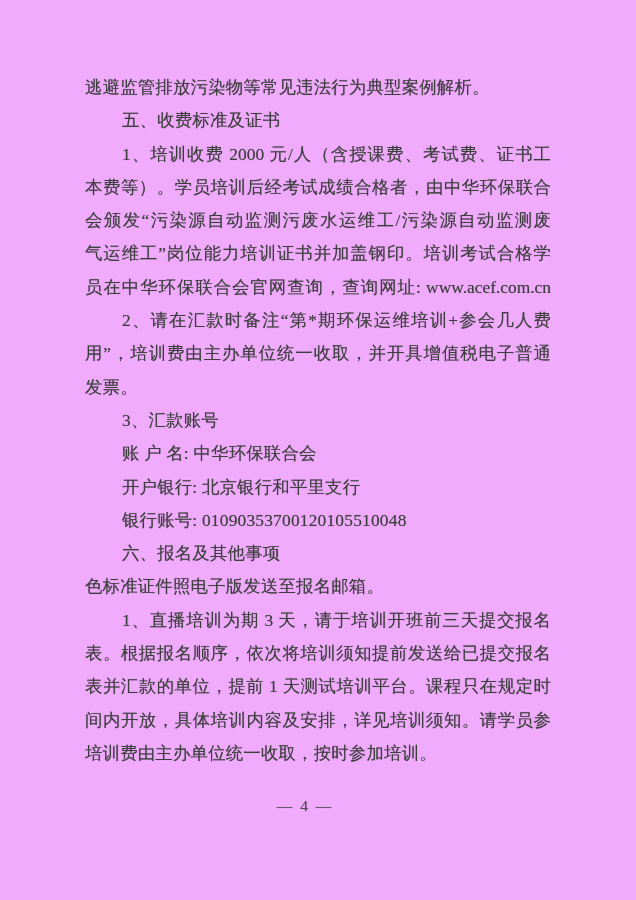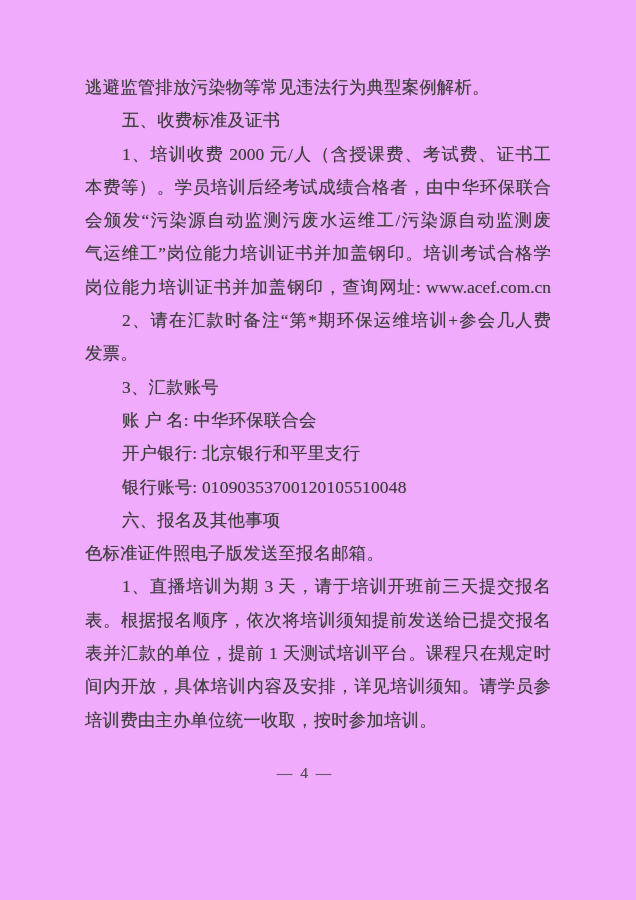--- a/index.html
+++ b/index.html
@@ -54,22 +54,23 @@
 <body>
 
 <main class="page">
   <div class="body">
     <p class="ln">逃避监管排放污染物等常见违法行为典型案例解析。</p>
     <p class="ln ind">五、收费标准及证书</p>
     <p class="ln ind full">1、培训收费 2000 元/人（含授课费、考试费、证书工</p>
     <p class="ln full">本费等）。学员培训后经考试成绩合格者，由中华环保联合</p>
     <p class="ln full">会颁发“污染源自动监测污废水运维工/污染源自动监测废</p>
     <p class="ln full">气运维工”岗位能力培训证书并加盖钢印。培训考试合格学</p>
-    <p class="ln full">岗位能力培训证书并加盖钢印，查询网址: www.acef.com.cn</p>
+    <p class="ln full">员在中华环保联合会官网查询，查询网址: www.acef.com.cn</p>
     <p class="ln ind full">2、请在汇款时备注“第*期环保运维培训+参会几人费</p>
+    <p class="ln full">用”，培训费由主办单位统一收取，并开具增值税电子普通</p>
     <p class="ln">发票。</p>
     <p class="ln ind">3、汇款账号</p>
     <p class="ln ind">账 户 名: 中华环保联合会</p>
     <p class="ln ind">开户银行: 北京银行和平里支行</p>
     <p class="ln ind">银行账号: 01090353700120105510048</p>
     <p class="ln ind">六、报名及其他事项</p>
     <p class="ln">色标准证件照电子版发送至报名邮箱。</p>
     <p class="ln ind full">1、直播培训为期 3 天，请于培训开班前三天提交报名</p>
     <p class="ln full">表。根据报名顺序，依次将培训须知提前发送给已提交报名</p>
     <p class="ln full">表并汇款的单位，提前 1 天测试培训平台。课程只在规定时</p>

